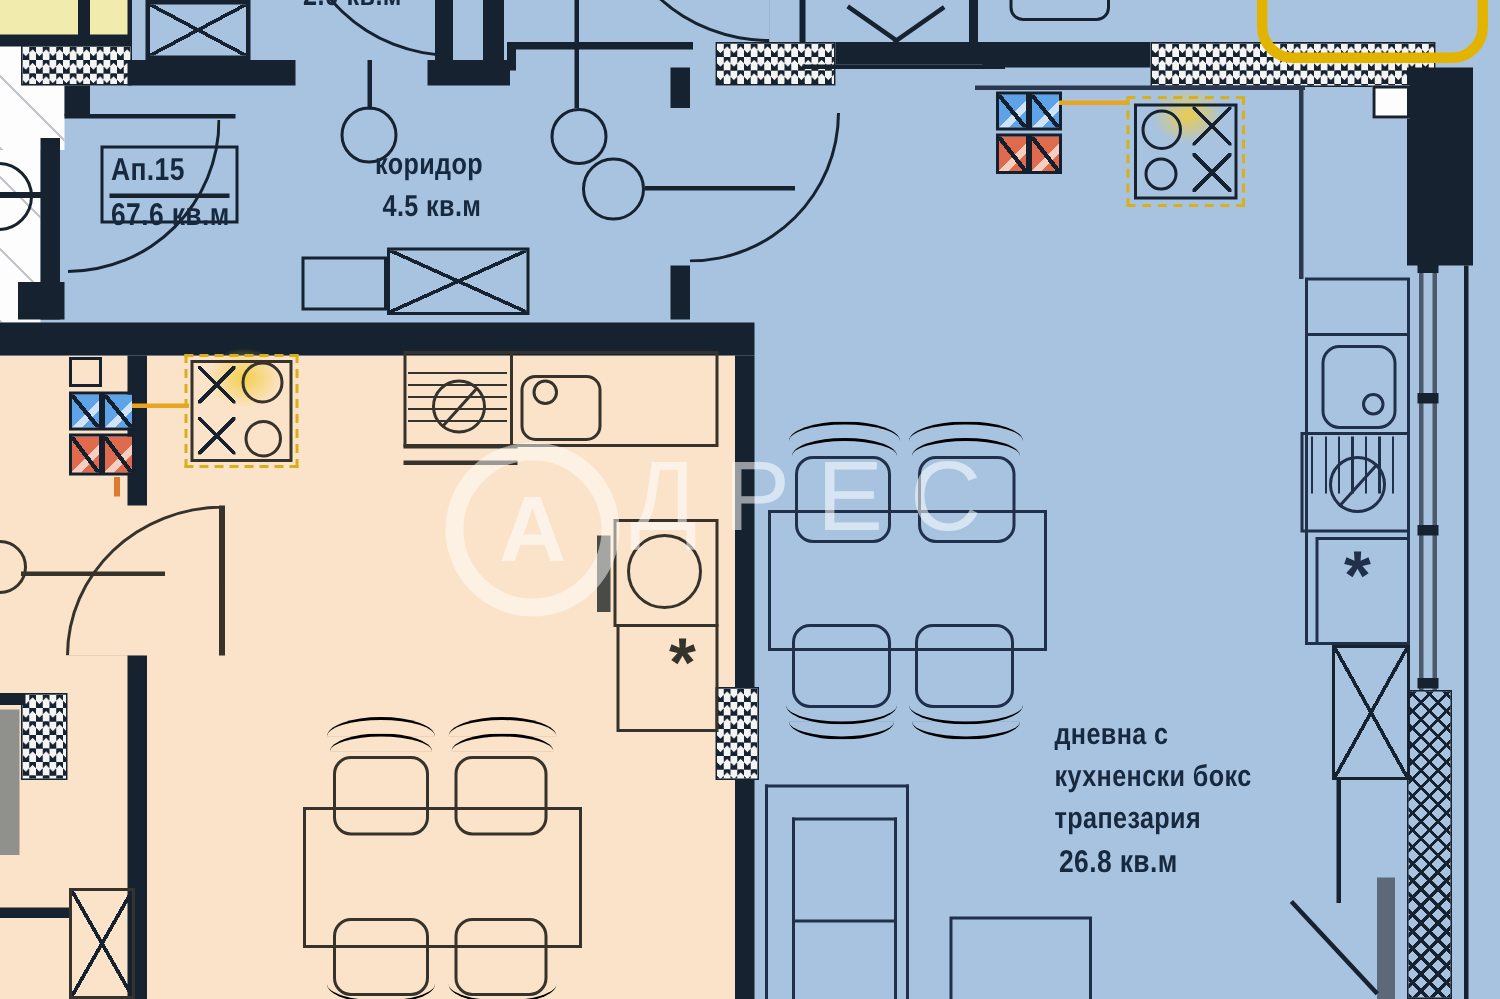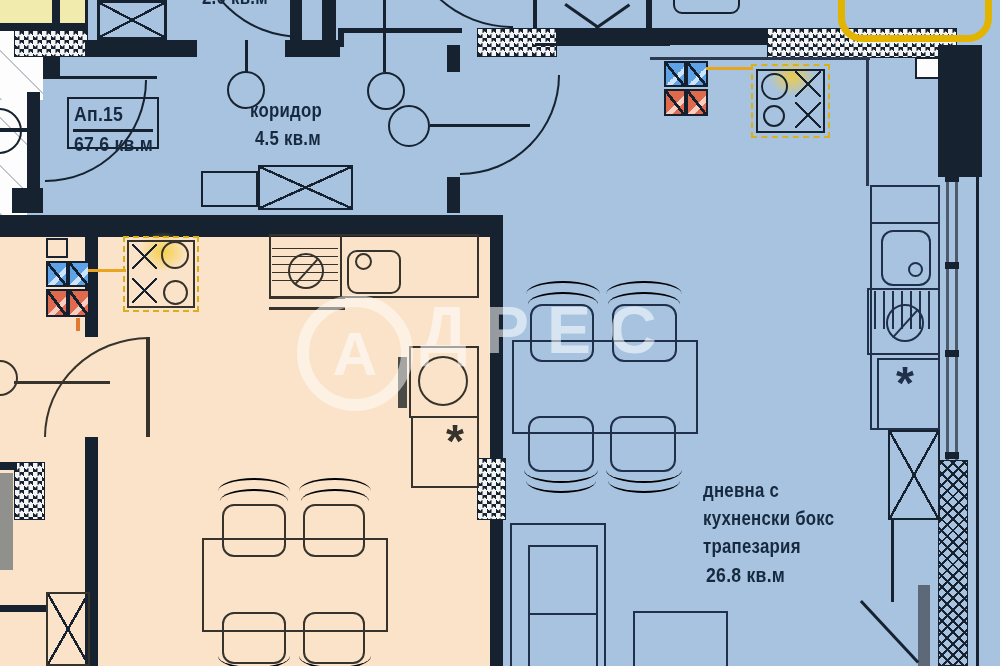--- a/index.html
+++ b/index.html
@@ -247,15 +247,15 @@
   <div class="txt" style="left:703px;top:507px;font-size:20px;">кухненски бокс</div>
   <div class="txt" style="left:703px;top:535px;font-size:20px;">трапезария</div>
   <div class="txt" style="left:706px;top:563px;font-size:21px;">26.8 кв.м</div>
 
   <div class="txt" style="left:202px;top:-14px;font-size:20px;">2.0 кв.м</div>
 
   <div class="a wm" style="left:297px;top:295px;width:116px;height:116px;border:12px solid rgba(255,255,255,.5);border-radius:50%;box-sizing:border-box;
               display:flex;align-items:center;justify-content:center;">
     <span class="wm" style="font-size:62px;font-weight:bold;">А</span>
   </div>
-  <div class="a wm" style="left:420px;top:292px;font-size:66px;font-weight:bold;letter-spacing:18px;white-space:nowrap;">ДРЕС</div>
+  <div class="a wm" style="left:420px;top:292px;font-size:66px;font-weight:normal;letter-spacing:18px;white-space:nowrap;">ДРЕС</div>
 
 </div>
 
 </body></html>

